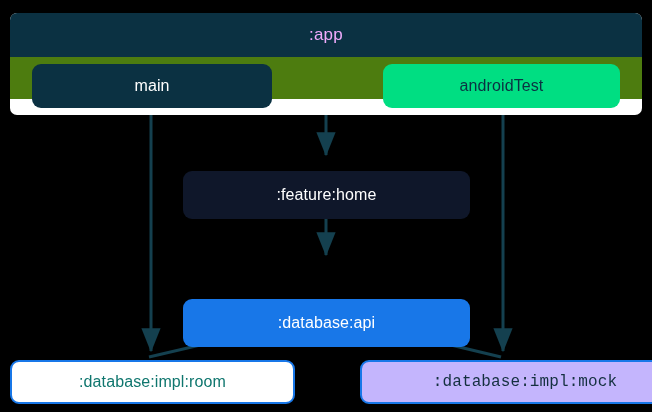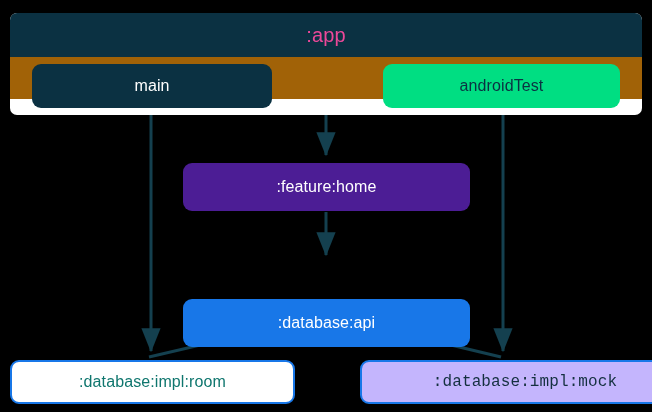--- a/index.html
+++ b/index.html
@@ -37,28 +37,28 @@
     overflow: hidden;
   }
   .cluster-header {
     height: 44px;
     background: #0b3142;
     display: flex;
     align-items: center;
     justify-content: center;
   }
   .cluster-title {
-    color: #ec4899;
-    font-size: 20px;
+    color: #f0abfc;
+    font-size: 17px;
     letter-spacing: 0.2px;
   }
   .cluster-body {
     position: relative;
     height: 42px;
-    background: #a16207;
+    background: #4d7c0f;
   }
 
   
   .node {
     position: absolute;
     box-sizing: border-box;
     border-radius: 9px;
     display: flex;
     align-items: center;
     justify-content: center;
@@ -77,24 +77,24 @@
   .node-androidtest {
     left: 373px;
     top: 7px;
     width: 237px;
     height: 44px;
     background: #00de82;
     color: #0b3142;
   }
   .node-feature-home {
     left: 183px;
-    top: 163px;
+    top: 171px;
     width: 287px;
     height: 48px;
-    background: #4c1d95;
+    background: #0f172a;
     color: #ffffff;
   }
   .node-database-api {
     left: 183px;
     top: 263px;
     width: 287px;
     height: 48px;
     background: #1877e8;
     color: #ffffff;
     margin-top: 36px;

